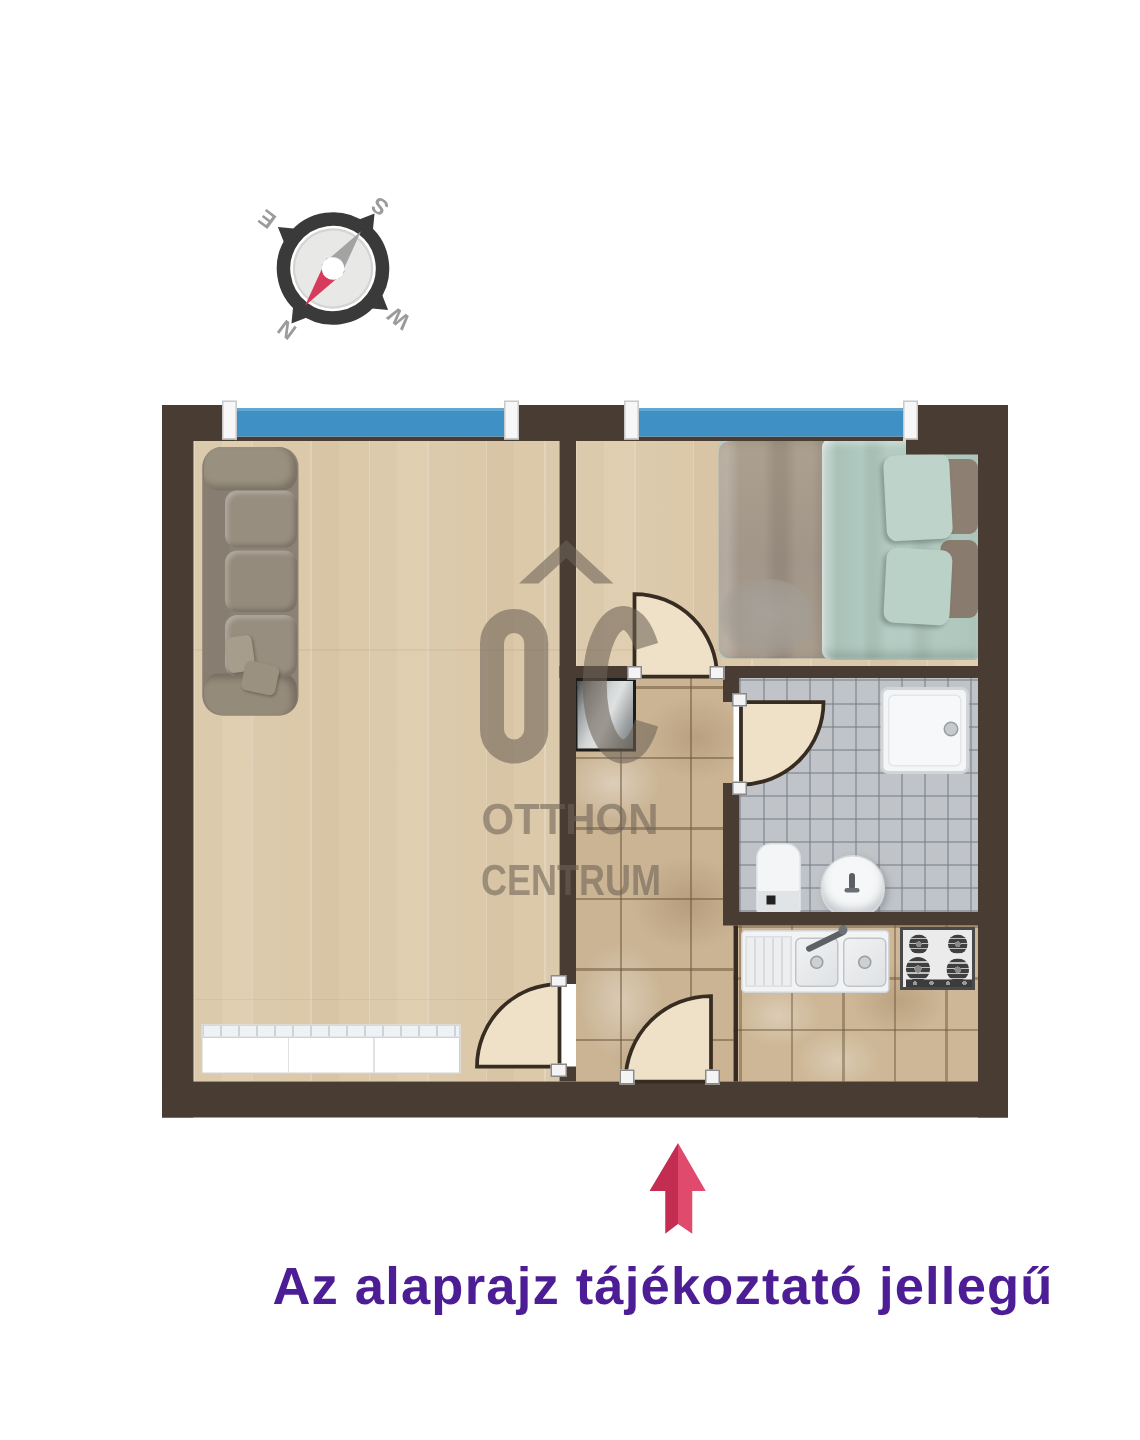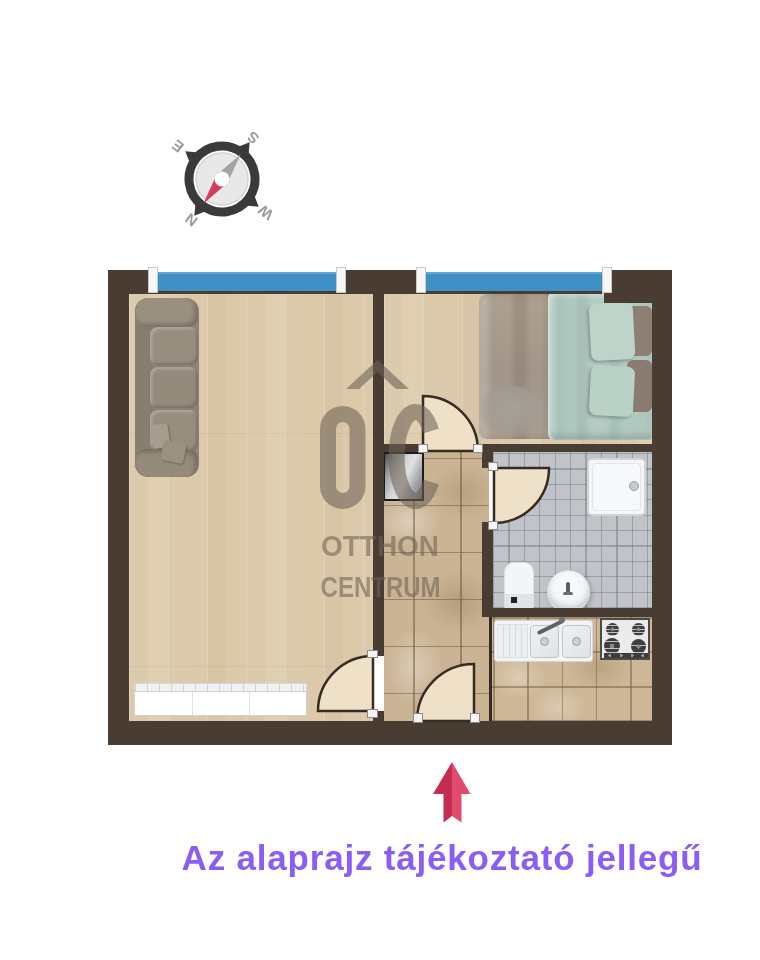--- a/index.html
+++ b/index.html
@@ -246,15 +246,15 @@
     <text x="167" y="184" font-size="15" font-weight="bold" fill="#9b9b9b" text-anchor="middle">W</text>
     <text x="277" y="184" font-size="15" font-weight="bold" fill="#9b9b9b" text-anchor="middle">E</text>
   </g>
 </svg>
 
 <svg class="abs" style="left:425px;top:755px;" width="55" height="75" viewBox="425 755 55 75">
   <polygon points="452,762 433,794 443.5,794 443.5,822.5 452,816" fill="#c32d52"></polygon>
   <polygon points="452,762 470.5,794 461.5,794 461.5,822.5 452,816" fill="#e04a6c"></polygon>
 </svg>
 
-<div class="abs" style="left:442px;top:838px;transform:translateX(-50%);font-weight:bold;font-size:35px;letter-spacing:0.8px;color:#8b5cf6;white-space:nowrap;">Az alaprajz tájékoztató jellegű</div>
+<div class="abs" style="left:442px;top:838px;transform:translateX(-50%);font-weight:bold;font-size:35px;letter-spacing:0.8px;color:#4c1d95;white-space:nowrap;">Az alaprajz tájékoztató jellegű</div>
 
 </div>
 
 </body></html>

